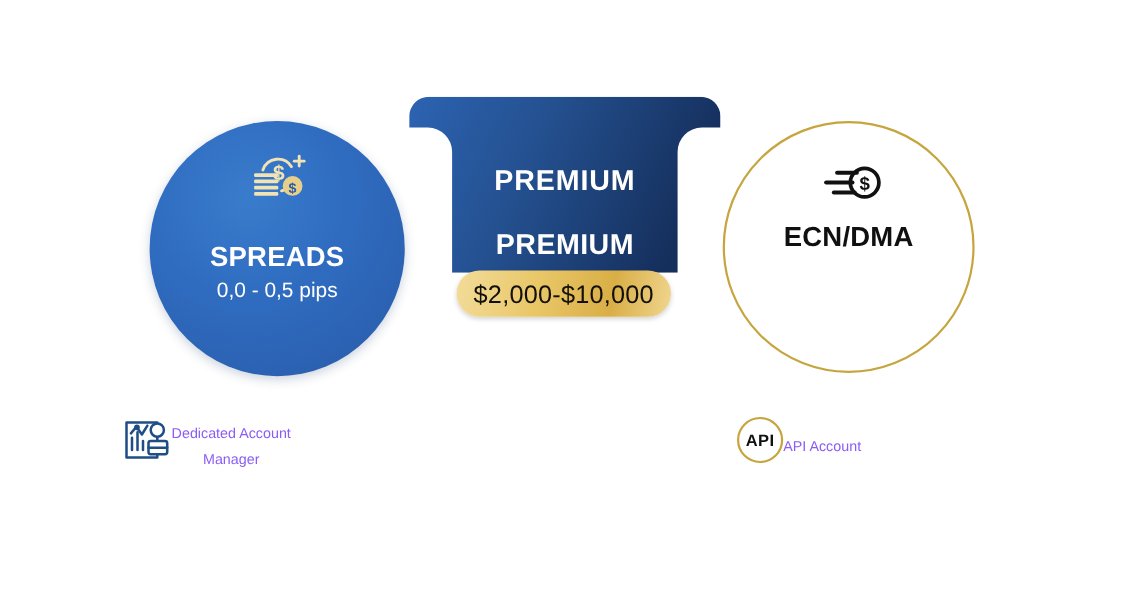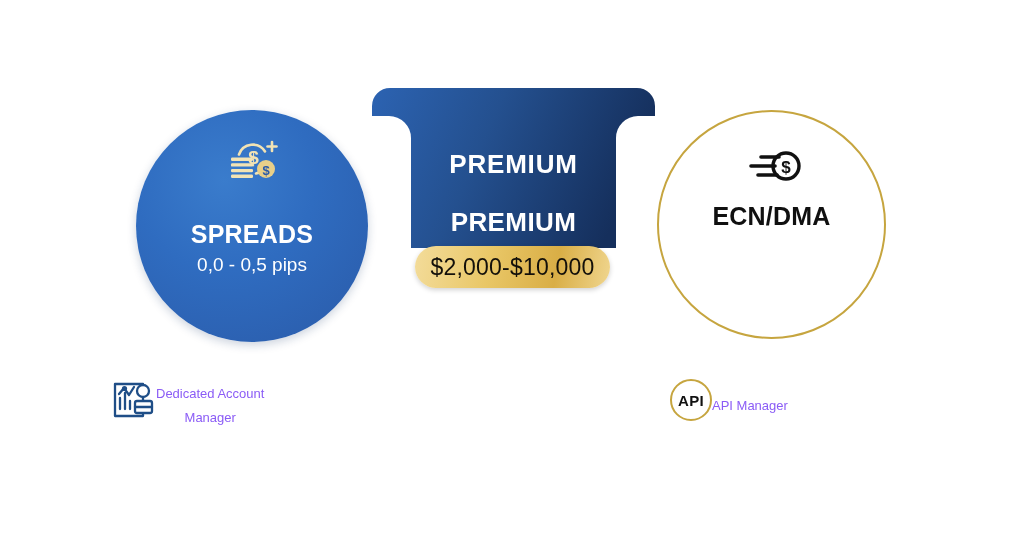--- a/index.html
+++ b/index.html
@@ -296,19 +296,19 @@
         <span>Manager</span>
       </div>
     </div>
 
 
     <div class="feature">
       <div class="f-icon">
         <div class="api-ring">API</div>
       </div>
       <div class="f-label">
-        <span>API Manager</span>
+        <span>API Account</span>
       </div>
     </div>
 
   </div>
 
 </div>
 
 </body></html>

